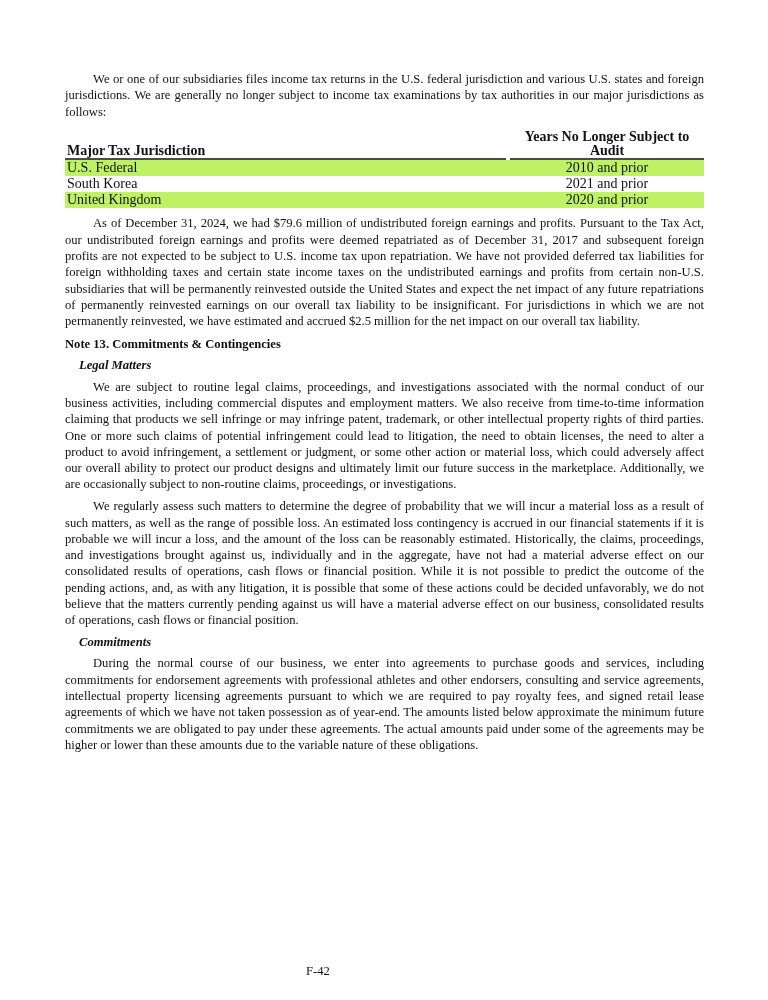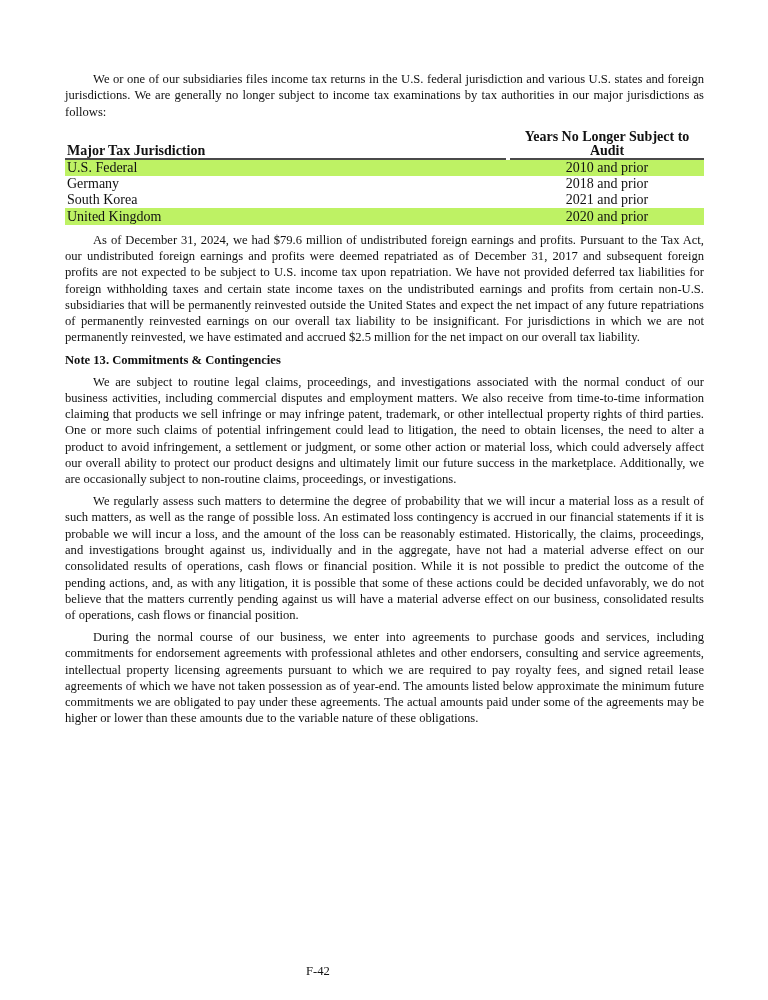--- a/index.html
+++ b/index.html
@@ -102,44 +102,41 @@
         <th class="col-y">Years No Longer Subject to Audit</th>
       </tr>
     </thead>
     <tbody>
       <tr class="shaded">
         <td>U.S. Federal</td>
         <td></td>
         <td class="col-y">2010 and prior</td>
       </tr>
       <tr>
-        <td>Germany</td>
-        <td></td>
-        <td class="col-y">2018 and prior</td>
-      </tr>
-      <tr>
         <td>South Korea</td>
         <td></td>
         <td class="col-y">2021 and prior</td>
       </tr>
       <tr class="shaded">
         <td>United Kingdom</td>
         <td></td>
         <td class="col-y">2020 and prior</td>
       </tr>
     </tbody>
   </table>
 
   <p class="para-gap" style="margin-top:7px;">As of December 31, 2024, we had $79.6 million of undistributed foreign earnings and profits. Pursuant to the Tax Act, our undistributed foreign earnings and profits were deemed repatriated as of December 31, 2017 and subsequent foreign profits are not expected to be subject to U.S. income tax upon repatriation. We have not provided deferred tax liabilities for foreign withholding taxes and certain state income taxes on the undistributed earnings and profits from certain non-U.S. subsidiaries that will be permanently reinvested outside the United States and expect the net impact of any future repatriations of permanently reinvested earnings on our overall tax liability to be insignificant. For jurisdictions in which we are not permanently reinvested, we have estimated and accrued $2.5 million for the net impact on our overall tax liability.</p>
 
   <p class="heading">Note 13. Commitments &amp; Contingencies</p>
 
+  <p class="subheading">Legal Matters</p>
 
   <p class="para-gap">We are subject to routine legal claims, proceedings, and investigations associated with the normal conduct of our business activities, including commercial disputes and employment matters. We also receive from time-to-time information claiming that products we sell infringe or may infringe patent, trademark, or other intellectual property rights of third parties. One or more such claims of potential infringement could lead to litigation, the need to obtain licenses, the need to alter a product to avoid infringement, a settlement or judgment, or some other action or material loss, which could adversely affect our overall ability to protect our product designs and ultimately limit our future success in the marketplace. Additionally, we are occasionally subject to non-routine claims, proceedings, or investigations.</p>
 
   <p class="para-gap">We regularly assess such matters to determine the degree of probability that we will incur a material loss as a result of such matters, as well as the range of possible loss. An estimated loss contingency is accrued in our financial statements if it is probable we will incur a loss, and the amount of the loss can be reasonably estimated. Historically, the claims, proceedings, and investigations brought against us, individually and in the aggregate, have not had a material adverse effect on our consolidated results of operations, cash flows or financial position. While it is not possible to predict the outcome of the pending actions, and, as with any litigation, it is possible that some of these actions could be decided unfavorably, we do not believe that the matters currently pending against us will have a material adverse effect on our business, consolidated results of operations, cash flows or financial position.</p>
 
+  <p class="subheading">Commitments</p>
 
   <p class="para-gap">During the normal course of our business, we enter into agreements to purchase goods and services, including commitments for endorsement agreements with professional athletes and other endorsers, consulting and service agreements, intellectual property licensing agreements pursuant to which we are required to pay royalty fees, and signed retail lease agreements of which we have not taken possession as of year-end. The amounts listed below approximate the minimum future commitments we are obligated to pay under these agreements. The actual amounts paid under some of the agreements may be higher or lower than these amounts due to the variable nature of these obligations.</p>
 
 </div>
 
 <div class="page-number">F-42</div>
 
 </body></html>

